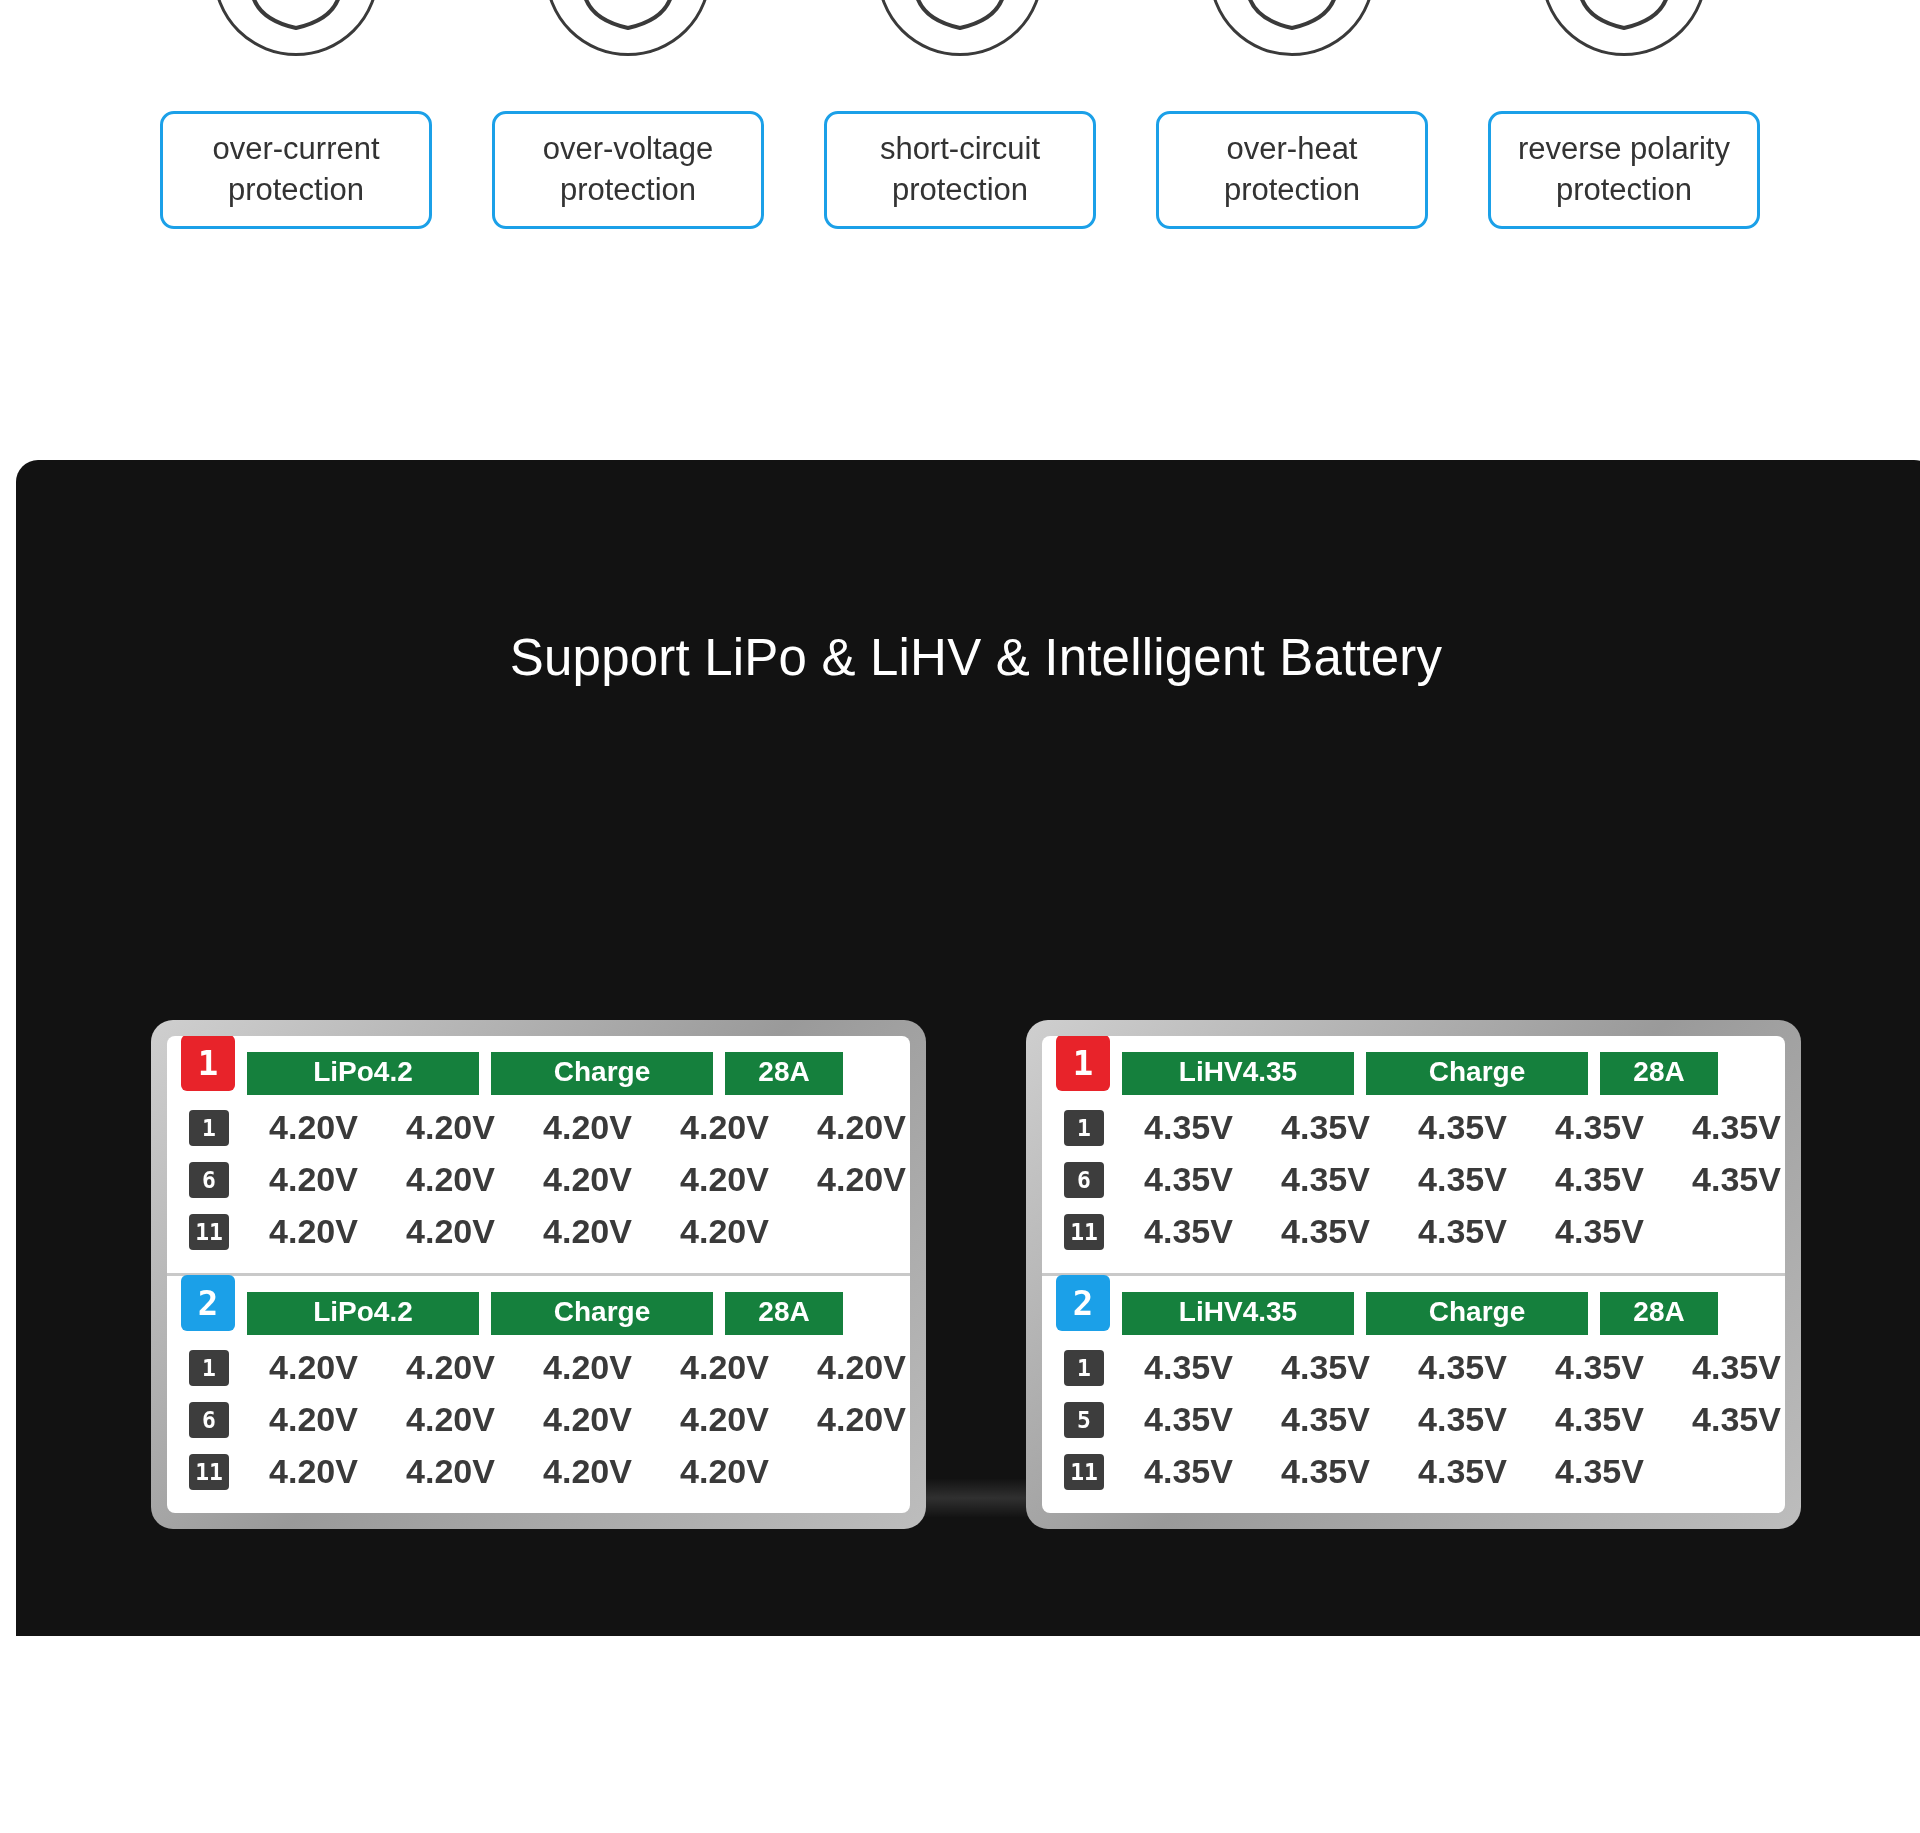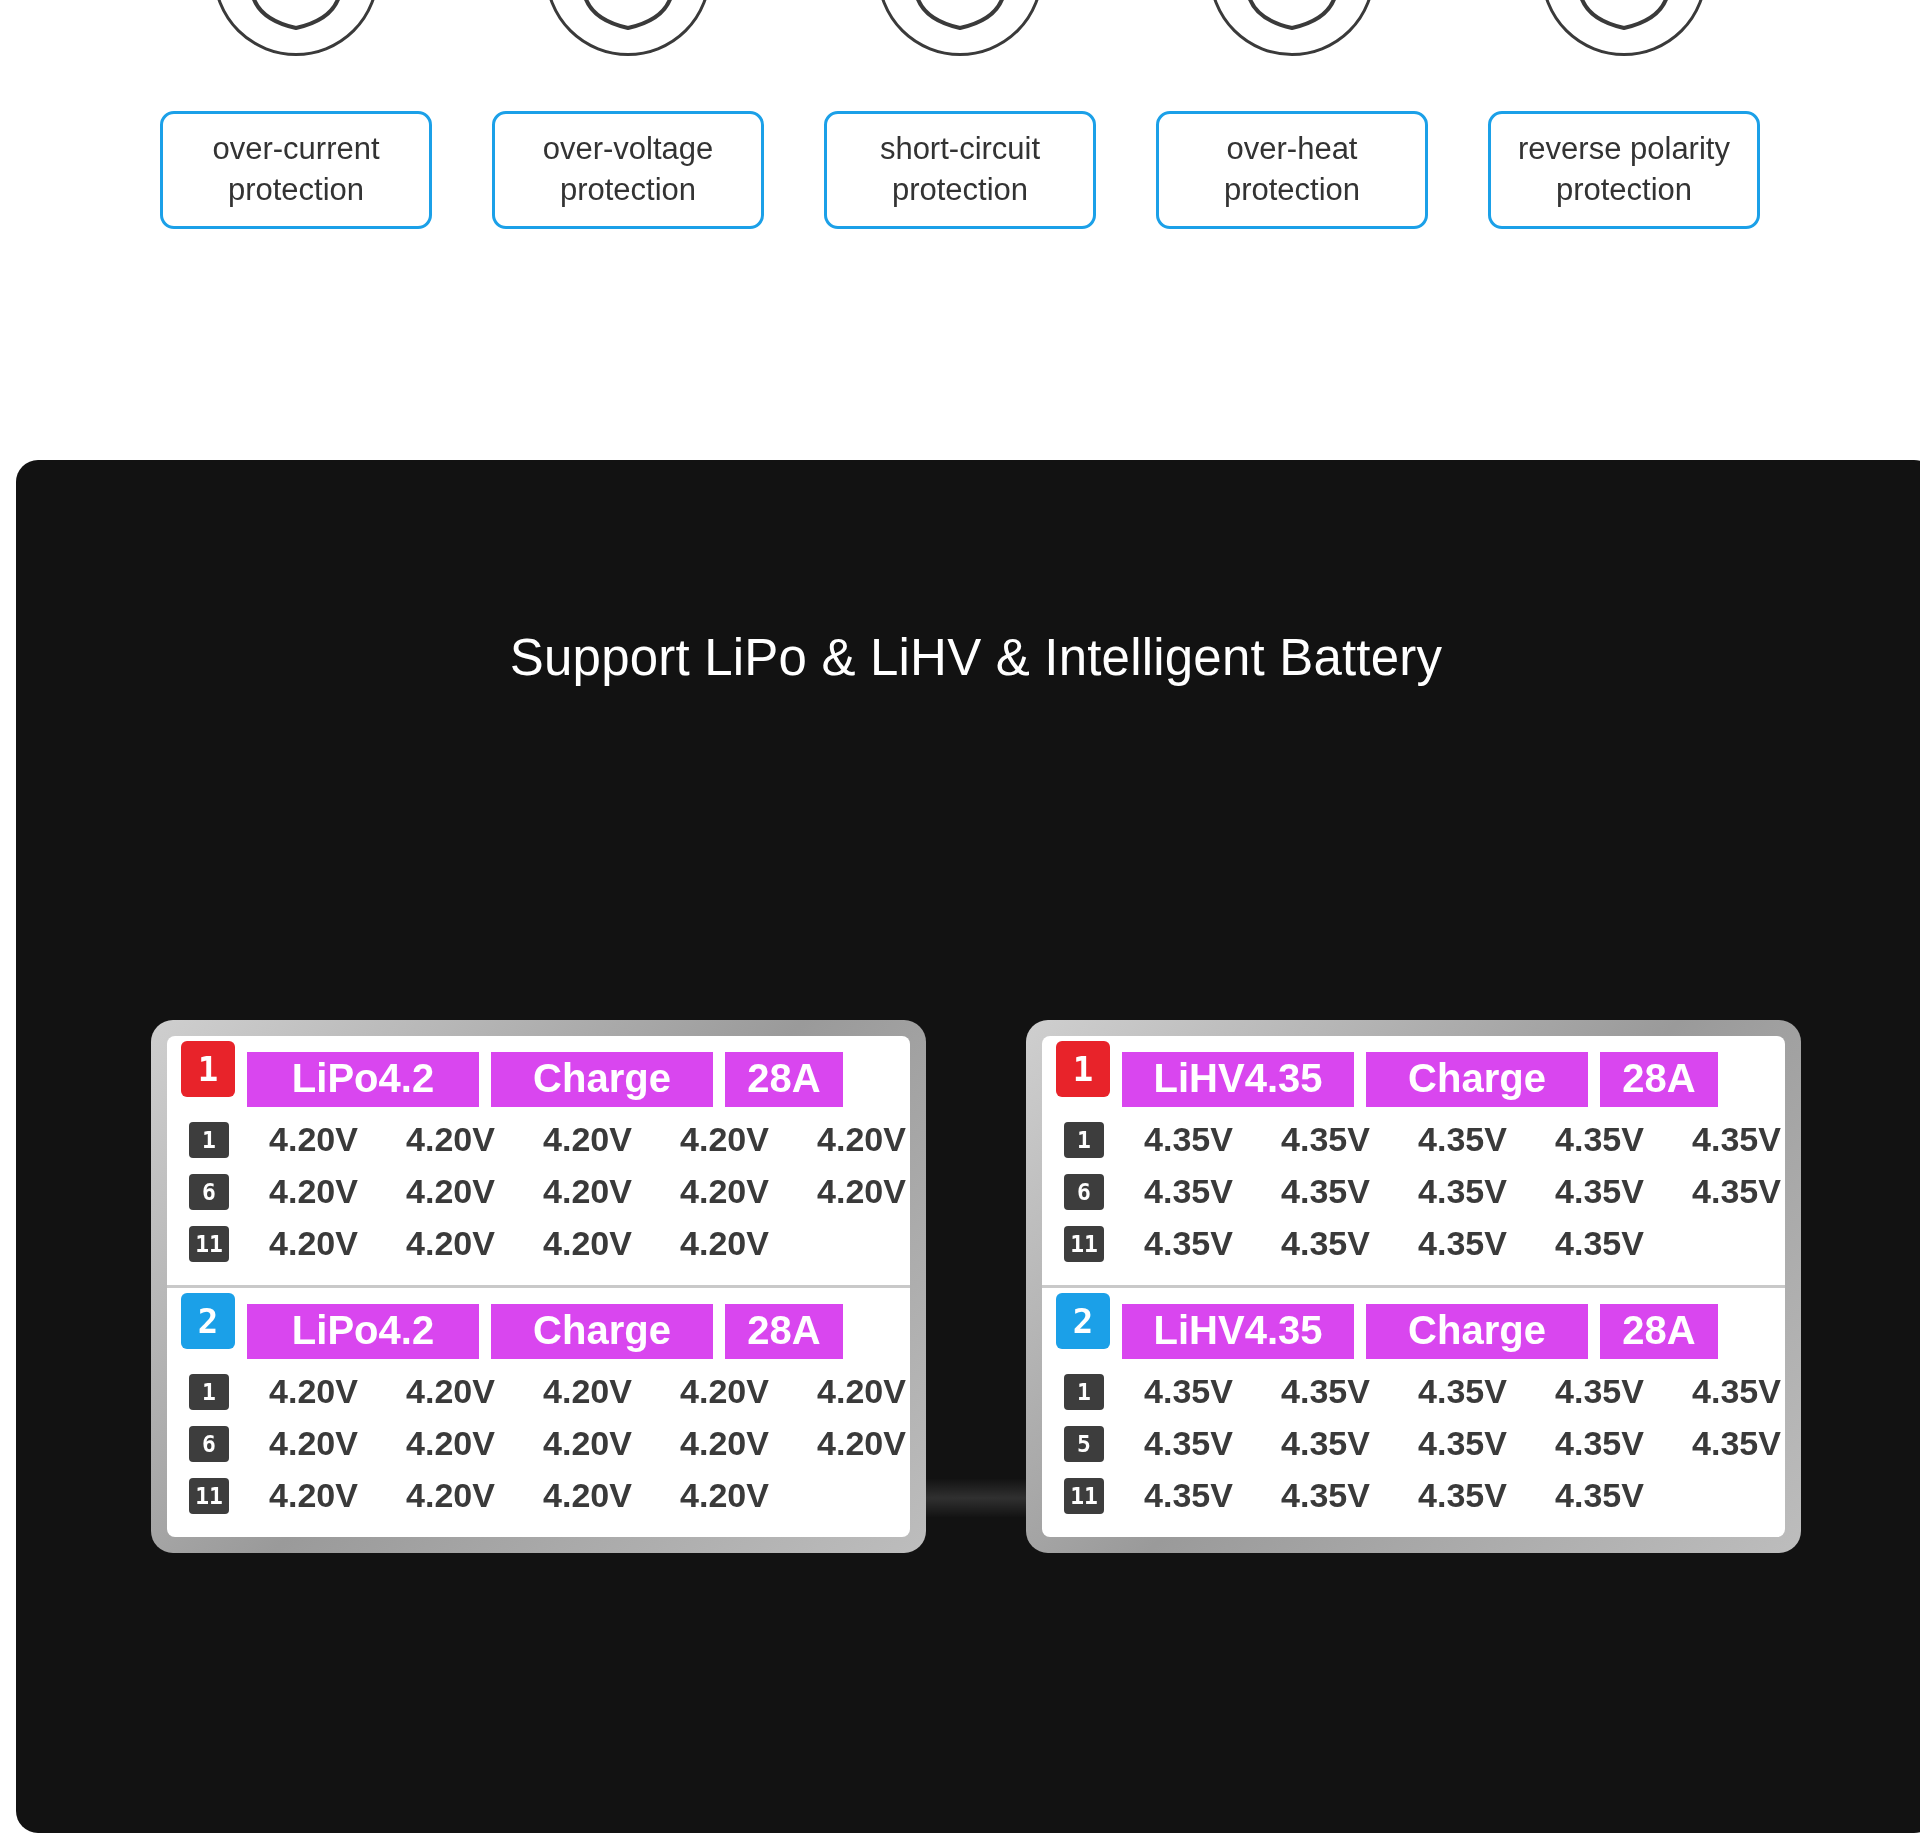--- a/index.html
+++ b/index.html
@@ -3,21 +3,21 @@
 <meta charset="utf-8">
 <style>
   * { box-sizing: border-box; margin: 0; padding: 0; }
   html, body {
     width: 1920px;
     background: #ffffff;
     font-family: "Liberation Sans", sans-serif;
   }
   .page {
     width: 1920px;
-    height: 1833px;
+    height: 1636px;
     position: relative;
     overflow: hidden;
   }
 
   
   .protection-section {
     width: 1920px;
     height: 460px;
     background: #ffffff;
     position: relative;
@@ -146,23 +146,23 @@
     justify-content: center;
     flex: 0 0 auto;
     margin-left: -8px;
     margin-top: -22px;
     font-family: "DejaVu Sans Mono", monospace;
   }
   .badge-red { background: #e8232a; }
   .badge-blue { background: #1ba0e8; }
 
   .tag {
-    background: #d946ef;
+    background: #15803d;
     color: #ffffff;
-    font-size: 40px;
+    font-size: 28px;
     font-weight: bold;
     padding: 6px 16px 9px 16px;
     line-height: 1;
     display: flex;
     align-items: center;
     justify-content: center;
   }
   .tag-type { min-width: 232px; }
   .tag-mode { min-width: 222px; }
   .tag-cur  { min-width: 118px; }

